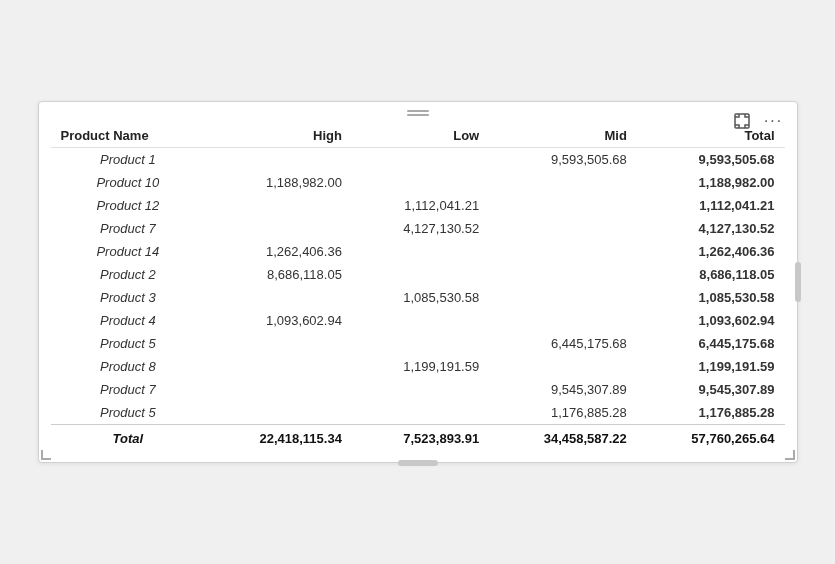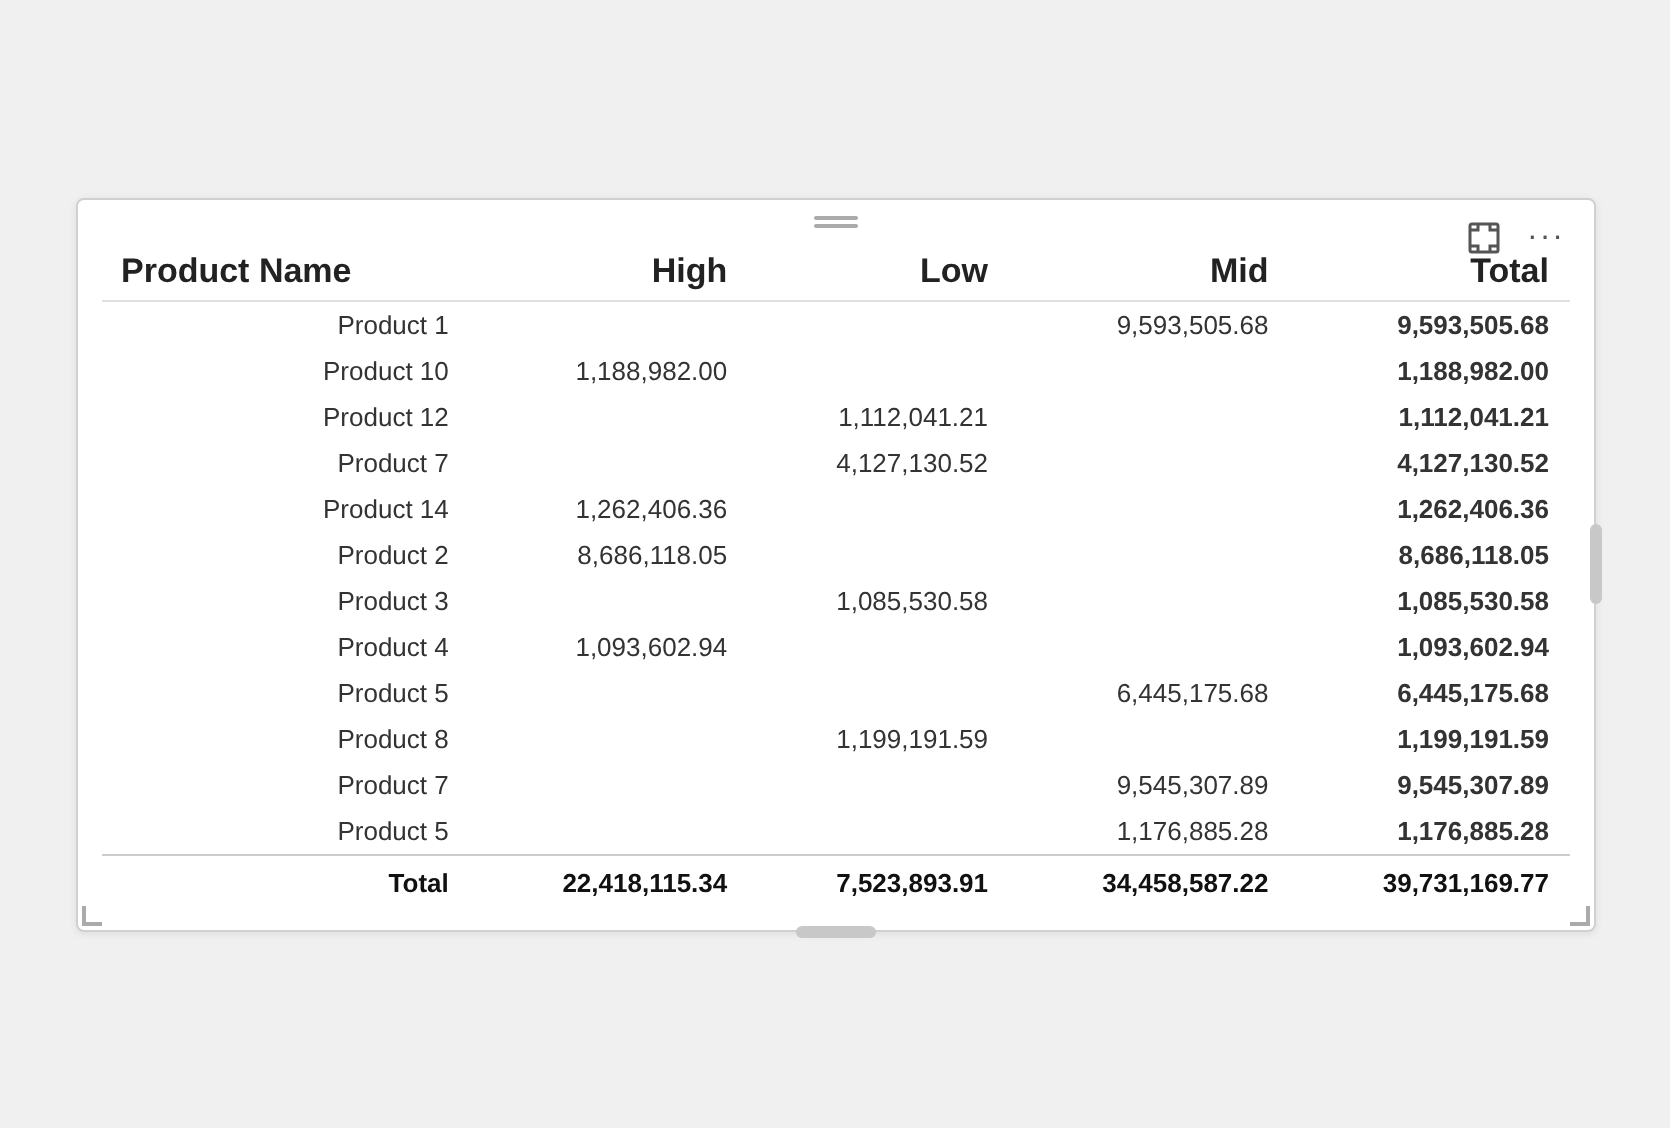--- a/index.html
+++ b/index.html
@@ -83,37 +83,38 @@
 
     .table-wrapper {
       padding: 0 12px 12px;
     }
 
     th {
       text-align: right;
       padding: 6px 10px 4px;
       font-weight: 600;
       color: #222;
-      font-size: 17px;
+      font-size: 13px;
       border-bottom: 1px solid #e0e0e0;
     }
 
     th:first-child {
       text-align: left;
     }
 
     td {
       padding: 4px 10px;
       color: #333;
       font-size: 13px;
       text-align: right;
     }
 
     td:first-child {
-      text-align: right;
+      text-align: center;
+      font-style: italic;
     }
 
     .total-row td {
       font-weight: 700;
       color: #111;
       border-top: 1px solid #ccc;
       padding-top: 6px;
     }
 
     .resize-handle-right {
@@ -293,21 +294,21 @@
             <td></td>
             <td></td>
             <td>1,176,885.28</td>
             <td style="font-weight: 700;">1,176,885.28</td>
           </tr>
           <tr class="total-row">
             <td>Total</td>
             <td>22,418,115.34</td>
             <td>7,523,893.91</td>
             <td>34,458,587.22</td>
-            <td>39,731,169.77</td>
+            <td>57,760,265.64</td>
           </tr>
         </tbody>
     </table>
   </div>
 
   <div class="resize-handle-right"></div>
   <div class="resize-handle-bottom"></div>
   <div class="corner-handle-br"></div>
   <div class="corner-handle-bl"></div>
 </div>

